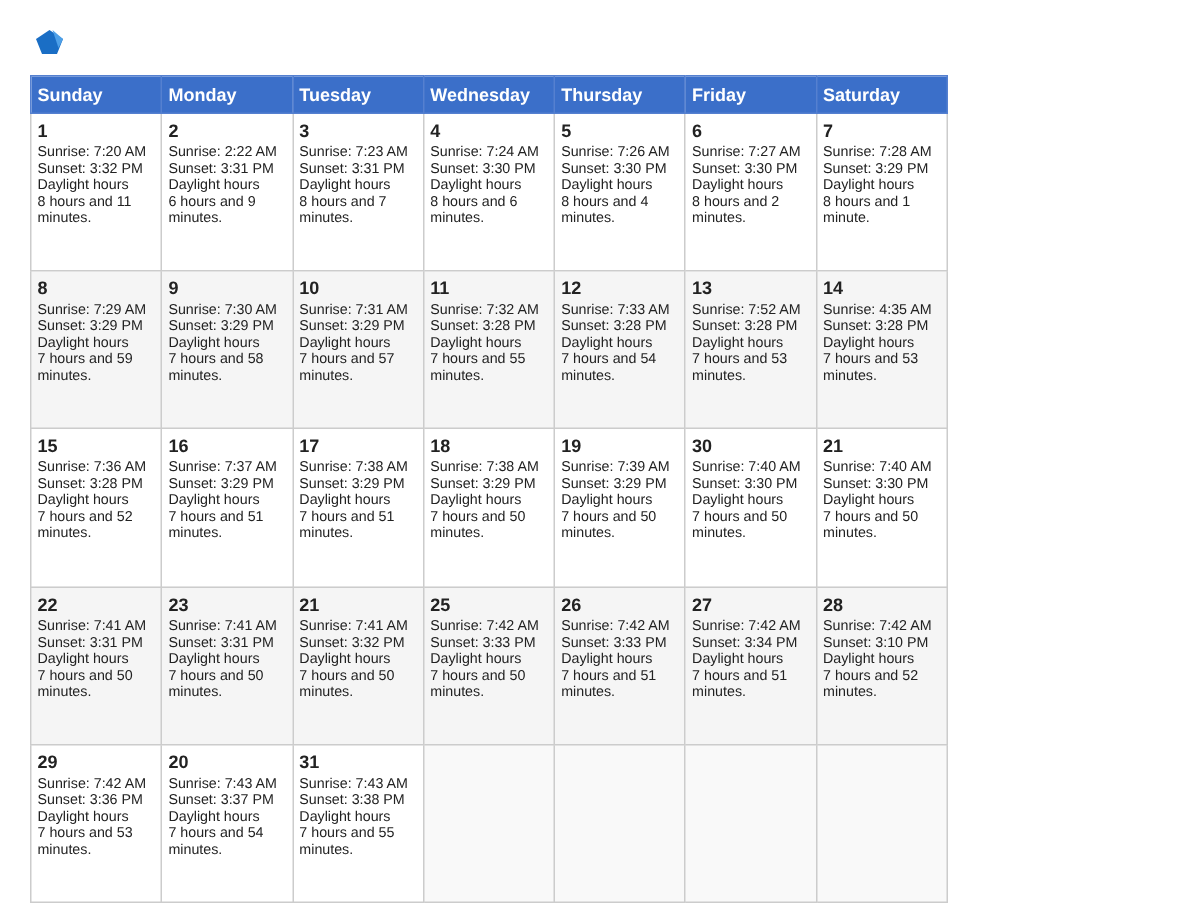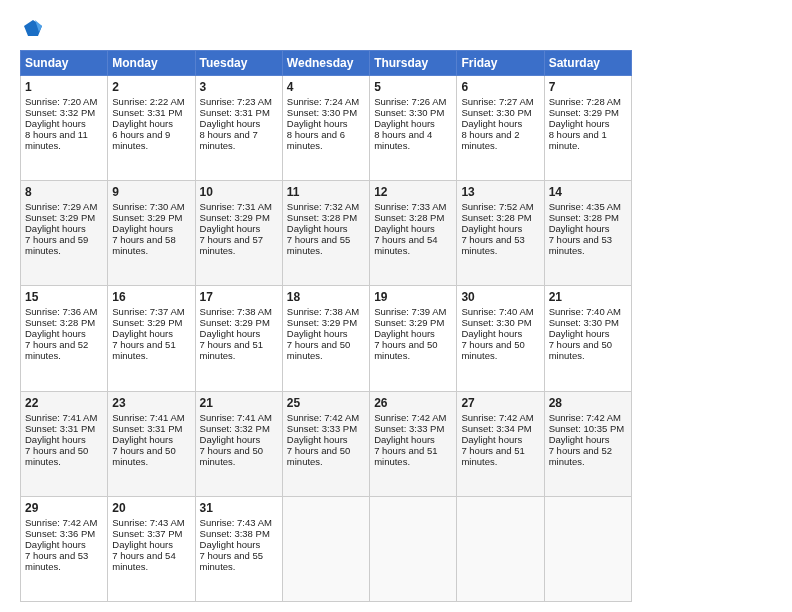--- a/index.html
+++ b/index.html
@@ -154,21 +154,21 @@
           <td><span class="day-num">30</span><span>Sunrise: 7:40 AM</span><br><span>Sunset: 3:30 PM</span><br><span>Daylight hours</span><br><span>7 hours and 50 minutes.</span></td>
           <td><span class="day-num">21</span><span>Sunrise: 7:40 AM</span><br><span>Sunset: 3:30 PM</span><br><span>Daylight hours</span><br><span>7 hours and 50 minutes.</span></td>
         </tr>
         <tr>
           <td><span class="day-num">22</span><span>Sunrise: 7:41 AM</span><br><span>Sunset: 3:31 PM</span><br><span>Daylight hours</span><br><span>7 hours and 50 minutes.</span></td>
           <td><span class="day-num">23</span><span>Sunrise: 7:41 AM</span><br><span>Sunset: 3:31 PM</span><br><span>Daylight hours</span><br><span>7 hours and 50 minutes.</span></td>
           <td><span class="day-num">21</span><span>Sunrise: 7:41 AM</span><br><span>Sunset: 3:32 PM</span><br><span>Daylight hours</span><br><span>7 hours and 50 minutes.</span></td>
           <td><span class="day-num">25</span><span>Sunrise: 7:42 AM</span><br><span>Sunset: 3:33 PM</span><br><span>Daylight hours</span><br><span>7 hours and 50 minutes.</span></td>
           <td><span class="day-num">26</span><span>Sunrise: 7:42 AM</span><br><span>Sunset: 3:33 PM</span><br><span>Daylight hours</span><br><span>7 hours and 51 minutes.</span></td>
           <td><span class="day-num">27</span><span>Sunrise: 7:42 AM</span><br><span>Sunset: 3:34 PM</span><br><span>Daylight hours</span><br><span>7 hours and 51 minutes.</span></td>
-          <td><span class="day-num">28</span><span>Sunrise: 7:42 AM</span><br><span>Sunset: 10:35 PM</span><br><span>Daylight hours</span><br><span>7 hours and 52 minutes.</span></td>
+          <td><span class="day-num">28</span><span>Sunrise: 7:42 AM</span><br><span>Sunset: 3:10 PM</span><br><span>Daylight hours</span><br><span>7 hours and 52 minutes.</span></td>
         </tr>
         <tr>
           <td><span class="day-num">29</span><span>Sunrise: 7:42 AM</span><br><span>Sunset: 3:36 PM</span><br><span>Daylight hours</span><br><span>7 hours and 53 minutes.</span></td>
           <td><span class="day-num">20</span><span>Sunrise: 7:43 AM</span><br><span>Sunset: 3:37 PM</span><br><span>Daylight hours</span><br><span>7 hours and 54 minutes.</span></td>
           <td><span class="day-num">31</span><span>Sunrise: 7:43 AM</span><br><span>Sunset: 3:38 PM</span><br><span>Daylight hours</span><br><span>7 hours and 55 minutes.</span></td>
           <td class="cell-empty"></td>
           <td class="cell-empty"></td>
           <td class="cell-empty"></td>
           <td class="cell-empty"></td>
         </tr>

